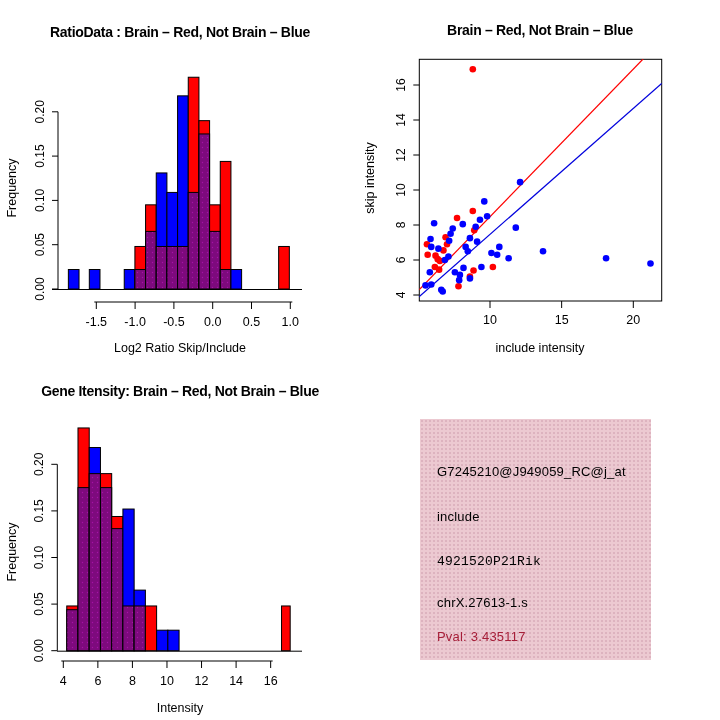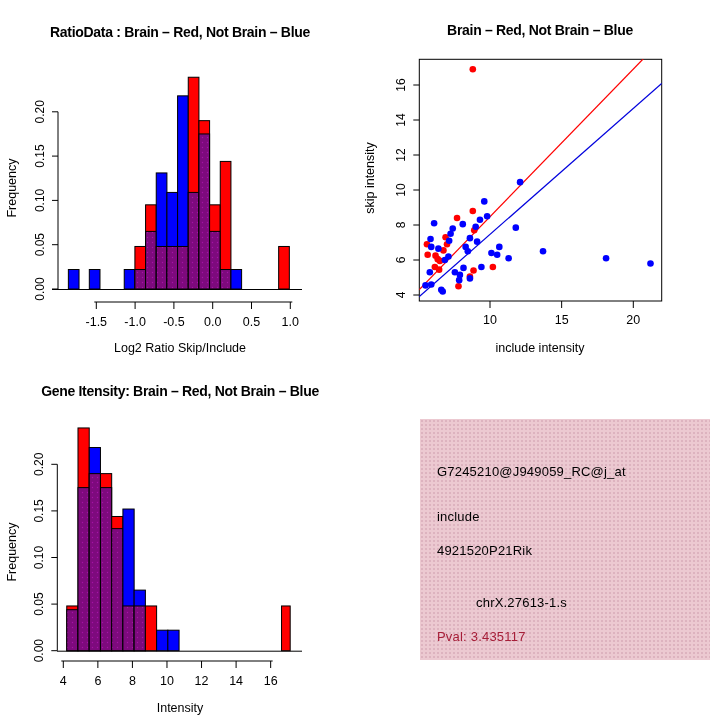--- a/index.html
+++ b/index.html
@@ -4,21 +4,21 @@
 <style>
   html,body{margin:0;padding:0;background:#ffffff;}
   body{width:720px;height:720px;position:relative;font-family:"Liberation Sans",sans-serif;}
   .panel{position:absolute;width:360px;height:360px;}
   #p-ratio{left:0;top:0;}
   #p-scatter{left:360px;top:0;}
   #p-gene{left:0;top:360px;}
   #p-info{left:360px;top:360px;}
   svg{display:block;}
   .info-box{
-    position:absolute;left:60px;top:59px;width:290px;height:241px;
+    position:absolute;left:60px;top:59px;width:231px;height:241px;
     background-color:#ecc9d1;
     background-image:radial-gradient(#ddb3bf 1px, rgba(0,0,0,0) 1px);
     background-size:4px 4px;
   }
   .info-line{
     position:absolute;left:17px;font-size:13px;line-height:13px;color:#000;
     white-space:nowrap;letter-spacing:0.2px;
   }
 </style>
 </head>
@@ -231,17 +231,17 @@
       <text x="0" y="0" font-size="12.5" fill="#000" text-anchor="middle" font-family="&quot;Liberation Sans&quot;,sans-serif" transform="translate(270.66,325)">16</text>
       <text x="0" y="0" font-size="14" fill="#000" text-anchor="middle" font-family="&quot;Liberation Sans&quot;,sans-serif" font-weight="bold" letter-spacing="-0.3px" transform="translate(180,36)">Gene Itensity: Brain – Red, Not Brain – Blue</text>
       <text x="0" y="0" font-size="12.5" fill="#000" text-anchor="middle" font-family="&quot;Liberation Sans&quot;,sans-serif" transform="translate(180,352)">Intensity</text>
       <text x="0" y="0" font-size="12.5" fill="#000" text-anchor="middle" font-family="&quot;Liberation Sans&quot;,sans-serif" transform="translate(16,192) rotate(-90)">Frequency</text>
     </svg>
   </div>
 <div class="panel" id="p-info">
   <div class="info-box">
     <div class="info-line" style="top: 46px; color: rgb(0, 0, 0);">G7245210@J949059_RC@j_at</div>
     <div class="info-line" style="top: 91px; color: rgb(0, 0, 0);">include</div>
-    <div class="info-line" style="top: 125px; color: rgb(0, 0, 0);">4921520P21Rik</div>
-    <div class="info-line" style="top: 177px; color: rgb(0, 0, 0); margin-left: 39px;">chrX.27613-1.s</div>
+    <div class="info-line" style="top: 136px; color: rgb(0, 0, 0); font-family: Liberation Mono, monospace;">4921520P21Rik</div>
+    <div class="info-line" style="top: 177px; color: rgb(0, 0, 0);">chrX.27613-1.s</div>
     <div class="info-line" style="top: 211px; color: rgb(166, 30, 56);">Pval: 3.435117</div>
   </div>
 </div>
 
 </body></html>

